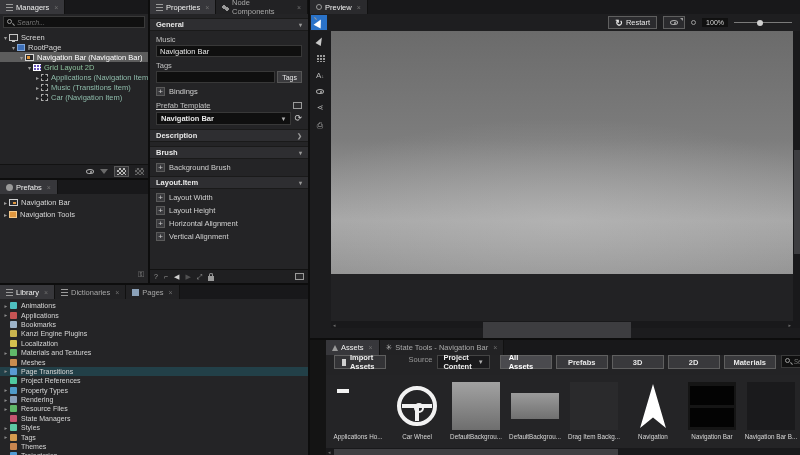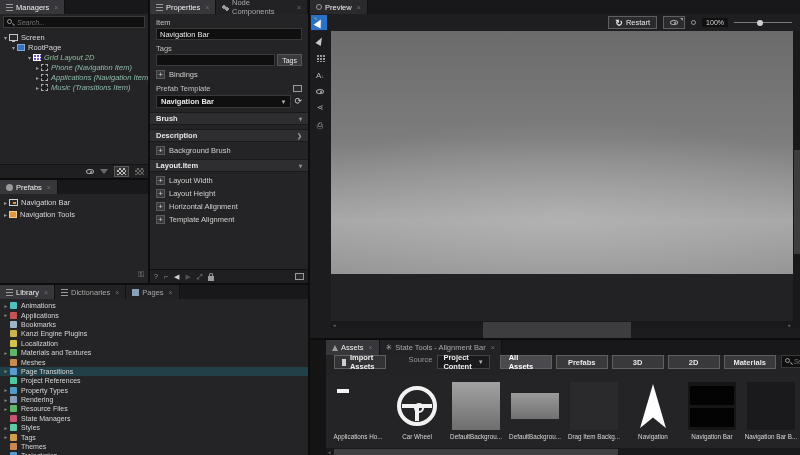--- a/index.html
+++ b/index.html
@@ -21,21 +21,21 @@
   .searchbox input { flex:1; background:transparent; border:0; outline:0; color:#bbb; font-size:7px; font-style:italic; width:80%; }
   .mag { position:absolute; left:3px; top:2px; width:5px; height:5px; border:1px solid #9a9a9a; border-radius:50%; }
   .mag::after { content:""; position:absolute; left:4px; top:4px; width:3px; height:1px; background:#9a9a9a; transform:rotate(45deg); }
 
   
   .tree { padding-top:2px; }
   .trow { display:flex; align-items:center; height:10px; font-size:7.5px; white-space:nowrap; color:#d6d6d6; }
   .trow.sel { background:#5d5d5d; color:#fff; }
   .trow .arr { width:7px; text-align:center; color:#9a9a9a; font-size:6px; flex:none; }
   .trow .nico { flex:none; margin-right:3px; }
-  .italic { font-style:italic; }
+  .italic { }
   .teal { color:#8fbcab; }
   .green { color:#8cc09c; }
 
   .ico-screen { width:9px; height:7px; border:1px solid #c5c5c5; position:relative; background:#2a2a2c; }
   .ico-screen::after { content:""; position:absolute; left:2px; bottom:-2px; width:3px; height:1px; background:#c5c5c5; }
   .ico-page { width:8px; height:7px; background:#3d6fb8; border:1px solid #7fa6d8; }
   .ico-navbar { width:9px; height:7px; border:1px solid #d8d8d8; background:#2a2a2c; position:relative; }
   .ico-navbar::after { content:""; position:absolute; left:1px; top:1px; width:3px; height:3px; background:#e0973f; }
   .ico-grid { width:8px; height:7px; background:#6a54c0; background-image:linear-gradient(#fff 1px, transparent 1px), linear-gradient(90deg, #fff 1px, transparent 1px); background-size:3px 3px; }
   .ico-item { width:7px; height:7px; border:1px dashed #b0b0b0; background:#1d1d1f; }
@@ -62,21 +62,21 @@
   .pinput { margin:0 6px; height:12px; background:#0f0f0f; border:1px solid #383838; color:#e8e8e8; font-size:7.5px; padding:0 3px; width:calc(100% - 12px); outline:0; }
   .tagsrow { display:flex; gap:2px; margin:0 6px; }
   .tagsrow input { flex:1; height:12px; background:#0f0f0f; border:1px solid #383838; color:#e8e8e8; font-size:7.5px; padding:0 3px; outline:0; min-width:0; }
   .minibtn { height:12px; background:#3a3a3d; border:1px solid #565656; color:#e8e8e8; font-size:7px; padding:0 4px; display:flex; align-items:center; }
   .plusrow { display:flex; align-items:center; gap:4px; margin:4px 6px 0; font-size:7.5px; color:#d0d0d0; }
   .plus { width:9px; height:9px; background:#3a3a3d; border:1px solid #5a5a5a; color:#cfcfcf; font-size:8px; line-height:7px; text-align:center; flex:none; }
   .ddrow { display:flex; align-items:center; gap:3px; margin:2px 6px 0; }
   .dropdown { flex:1; height:13px; background:#0f0f0f; border:1px solid #383838; display:flex; align-items:center; justify-content:space-between; padding:0 4px; font-size:7.5px; color:#e8e8e8; font-weight:bold; }
   .dropdown .caret { color:#b0b0b0; font-size:6px; }
   .refresh { color:#d0d0d0; font-size:9px; line-height:9px; }
-  .labelrow { display:flex; align-items:center; justify-content:space-between; margin:5px 6px 1px; }
+  .labelrow { display:flex; align-items:center; justify-content:space-between; margin:5px 6px 1px;text-decoration:underline; }
   .scrico { width:9px; height:7px; border:1px solid #9a9a9a; background:#2a2a2c; }
 
   
   .librow { display:flex; align-items:center; height:9.4px; font-size:7px; color:#d6d6d6; white-space:nowrap; }
   .librow.hl { background:#224048; }
   .librow .arr { width:8px; text-align:center; color:#8a8a8a; font-size:5.5px; flex:none; }
   .lib-ico { width:7px; height:7px; border-radius:1px; margin-right:4px; flex:none; }
 
   
   .pv-toolbar { position:absolute; left:0; right:0; top:14px; height:17px; background:#1e1e20; display:flex; align-items:center; }
@@ -160,39 +160,44 @@
         <div class="trow" style="padding-left: 2px;">
           <div class="arr">▾</div>
           <div class="nico ico-screen"></div>
           <div>Screen</div>
         </div>
         <div class="trow" style="padding-left: 10px;">
           <div class="arr">▾</div>
           <div class="nico ico-page"></div>
           <div>RootPage</div>
         </div>
+        <div class="trow sel" style="padding-left: 18px;">
+          <div class="arr">▾</div>
+          <div class="nico ico-navbar"></div>
+          <div>Navigation Bar (Navigation Bar)</div>
+        </div>
         <div class="trow" style="padding-left: 26px;">
           <div class="arr">▾</div>
           <div class="nico ico-grid"></div>
           <div class="italic green">Grid Layout 2D</div>
         </div>
         <div class="trow" style="padding-left: 34px;">
           <div class="arr">▸</div>
           <div class="nico ico-item"></div>
-          <div class="italic teal">Phone (Navigation Item)</div>
-        </div>
-        <div class="trow" style="padding-left: 34px;">
-          <div class="arr">▸</div>
-          <div class="nico ico-item"></div>
           <div class="italic teal">Applications (Navigation Item)</div>
         </div>
         <div class="trow" style="padding-left: 34px;">
           <div class="arr">▸</div>
           <div class="nico ico-item"></div>
           <div class="italic teal">Music (Transitions Item)</div>
+        </div>
+        <div class="trow" style="padding-left: 34px;">
+          <div class="arr">▸</div>
+          <div class="nico ico-item"></div>
+          <div class="italic teal">Car (Navigation Item)</div>
         </div>
       </div>
     <div class="btoolbar">
       <span class="spacer"></span>
       <span class="eye"></span>
       <span class="funnel"></span>
       <span class="tbtn">
           <span class="checker"></span>
         </span>
       <span class="checker" style="opacity:.45"></span>
@@ -336,22 +341,26 @@
         <span>Properties</span>
         <span class="x">×</span>
       </div>
       <div class="tab">
         <span class="tico" style="background:radial-gradient(circle 2px at 2px 3px, #9a9a9a 90%, transparent), radial-gradient(circle 2px at 5px 5px, #9a9a9a 90%, transparent);"></span>
         <span>Node Components</span>
         <span class="x">×</span>
       </div>
     </div>
 
-
-    <div class="plabel">Item</div>
+    <div class="sechead">
+      <span>General</span>
+      <span class="chev">▾</span>
+    </div>
+
+    <div class="plabel">Music</div>
     <input class="pinput" value="Navigation Bar" style="">
 
     <div class="plabel">Tags</div>
     <div class="tagsrow">
       <input value="" style="">
       <span class="minibtn">Tags</span>
     </div>
 
     <div class="plusrow">
       <span class="plus">+</span>
@@ -364,27 +373,27 @@
     </div>
     <div class="ddrow">
       <div class="dropdown">
         <span>Navigation Bar</span>
         <span class="caret">▼</span>
       </div>
       <span class="refresh">⟳</span>
     </div>
 
     <div class="sechead">
+      <span>Description</span>
+      <span class="chev">❯</span>
+    </div>
+
+    <div class="sechead">
       <span>Brush</span>
       <span class="chev">▾</span>
-    </div>
-
-    <div class="sechead">
-      <span>Description</span>
-      <span class="chev">❯</span>
     </div>
 
     <div class="plusrow">
       <span class="plus">+</span>
       <span>Background Brush</span>
     </div>
 
     <div class="sechead">
       <span>Layout.Item</span>
       <span class="chev">▾</span>
@@ -398,21 +407,21 @@
         <div class="plusrow">
           <div class="plus">+</div>
           <div>Layout Height</div>
         </div>
         <div class="plusrow">
           <div class="plus">+</div>
           <div>Horizontal Alignment</div>
         </div>
         <div class="plusrow">
           <div class="plus">+</div>
-          <div>Template Alignment</div>
+          <div>Vertical Alignment</div>
         </div>
       </div>
 
     <div class="btoolbar">
       <span class="miniico">?</span>
       <span class="miniico">⌐</span>
       <span class="miniico" style="color:#cfcfcf">◀</span>
       <span class="miniico" style="opacity:.4">▶</span>
       <span class="miniico">⤢</span>
       <span class="lock"></span>
@@ -471,21 +480,21 @@
 
   <div class="panel" style="left:310px; top:340px; width:490px; height:115px;margin-left:16px;">
     <div class="tabbar" style="height:15px;">
       <div class="tab active">
         <span class="tico" style="width:0;height:0;border-left:3.5px solid transparent;border-right:3.5px solid transparent;border-bottom:6px solid #9a9a9a;"></span>
         <span>Assets</span>
         <span class="x">×</span>
       </div>
       <div class="tab">
         <span style="color:#b0b0b0; font-size:8px;">✳</span>
-        <span>State Tools - Alignment Bar</span>
+        <span>State Tools - Navigation Bar</span>
         <span class="x">×</span>
       </div>
     </div>
     <div class="as-toolbar">
       <div class="importbtn">
         <span class="imp-ico"></span>
         <span>Import Assets</span>
       </div>
       <span class="srclabel">Source</span>
       <div class="srcdd">

